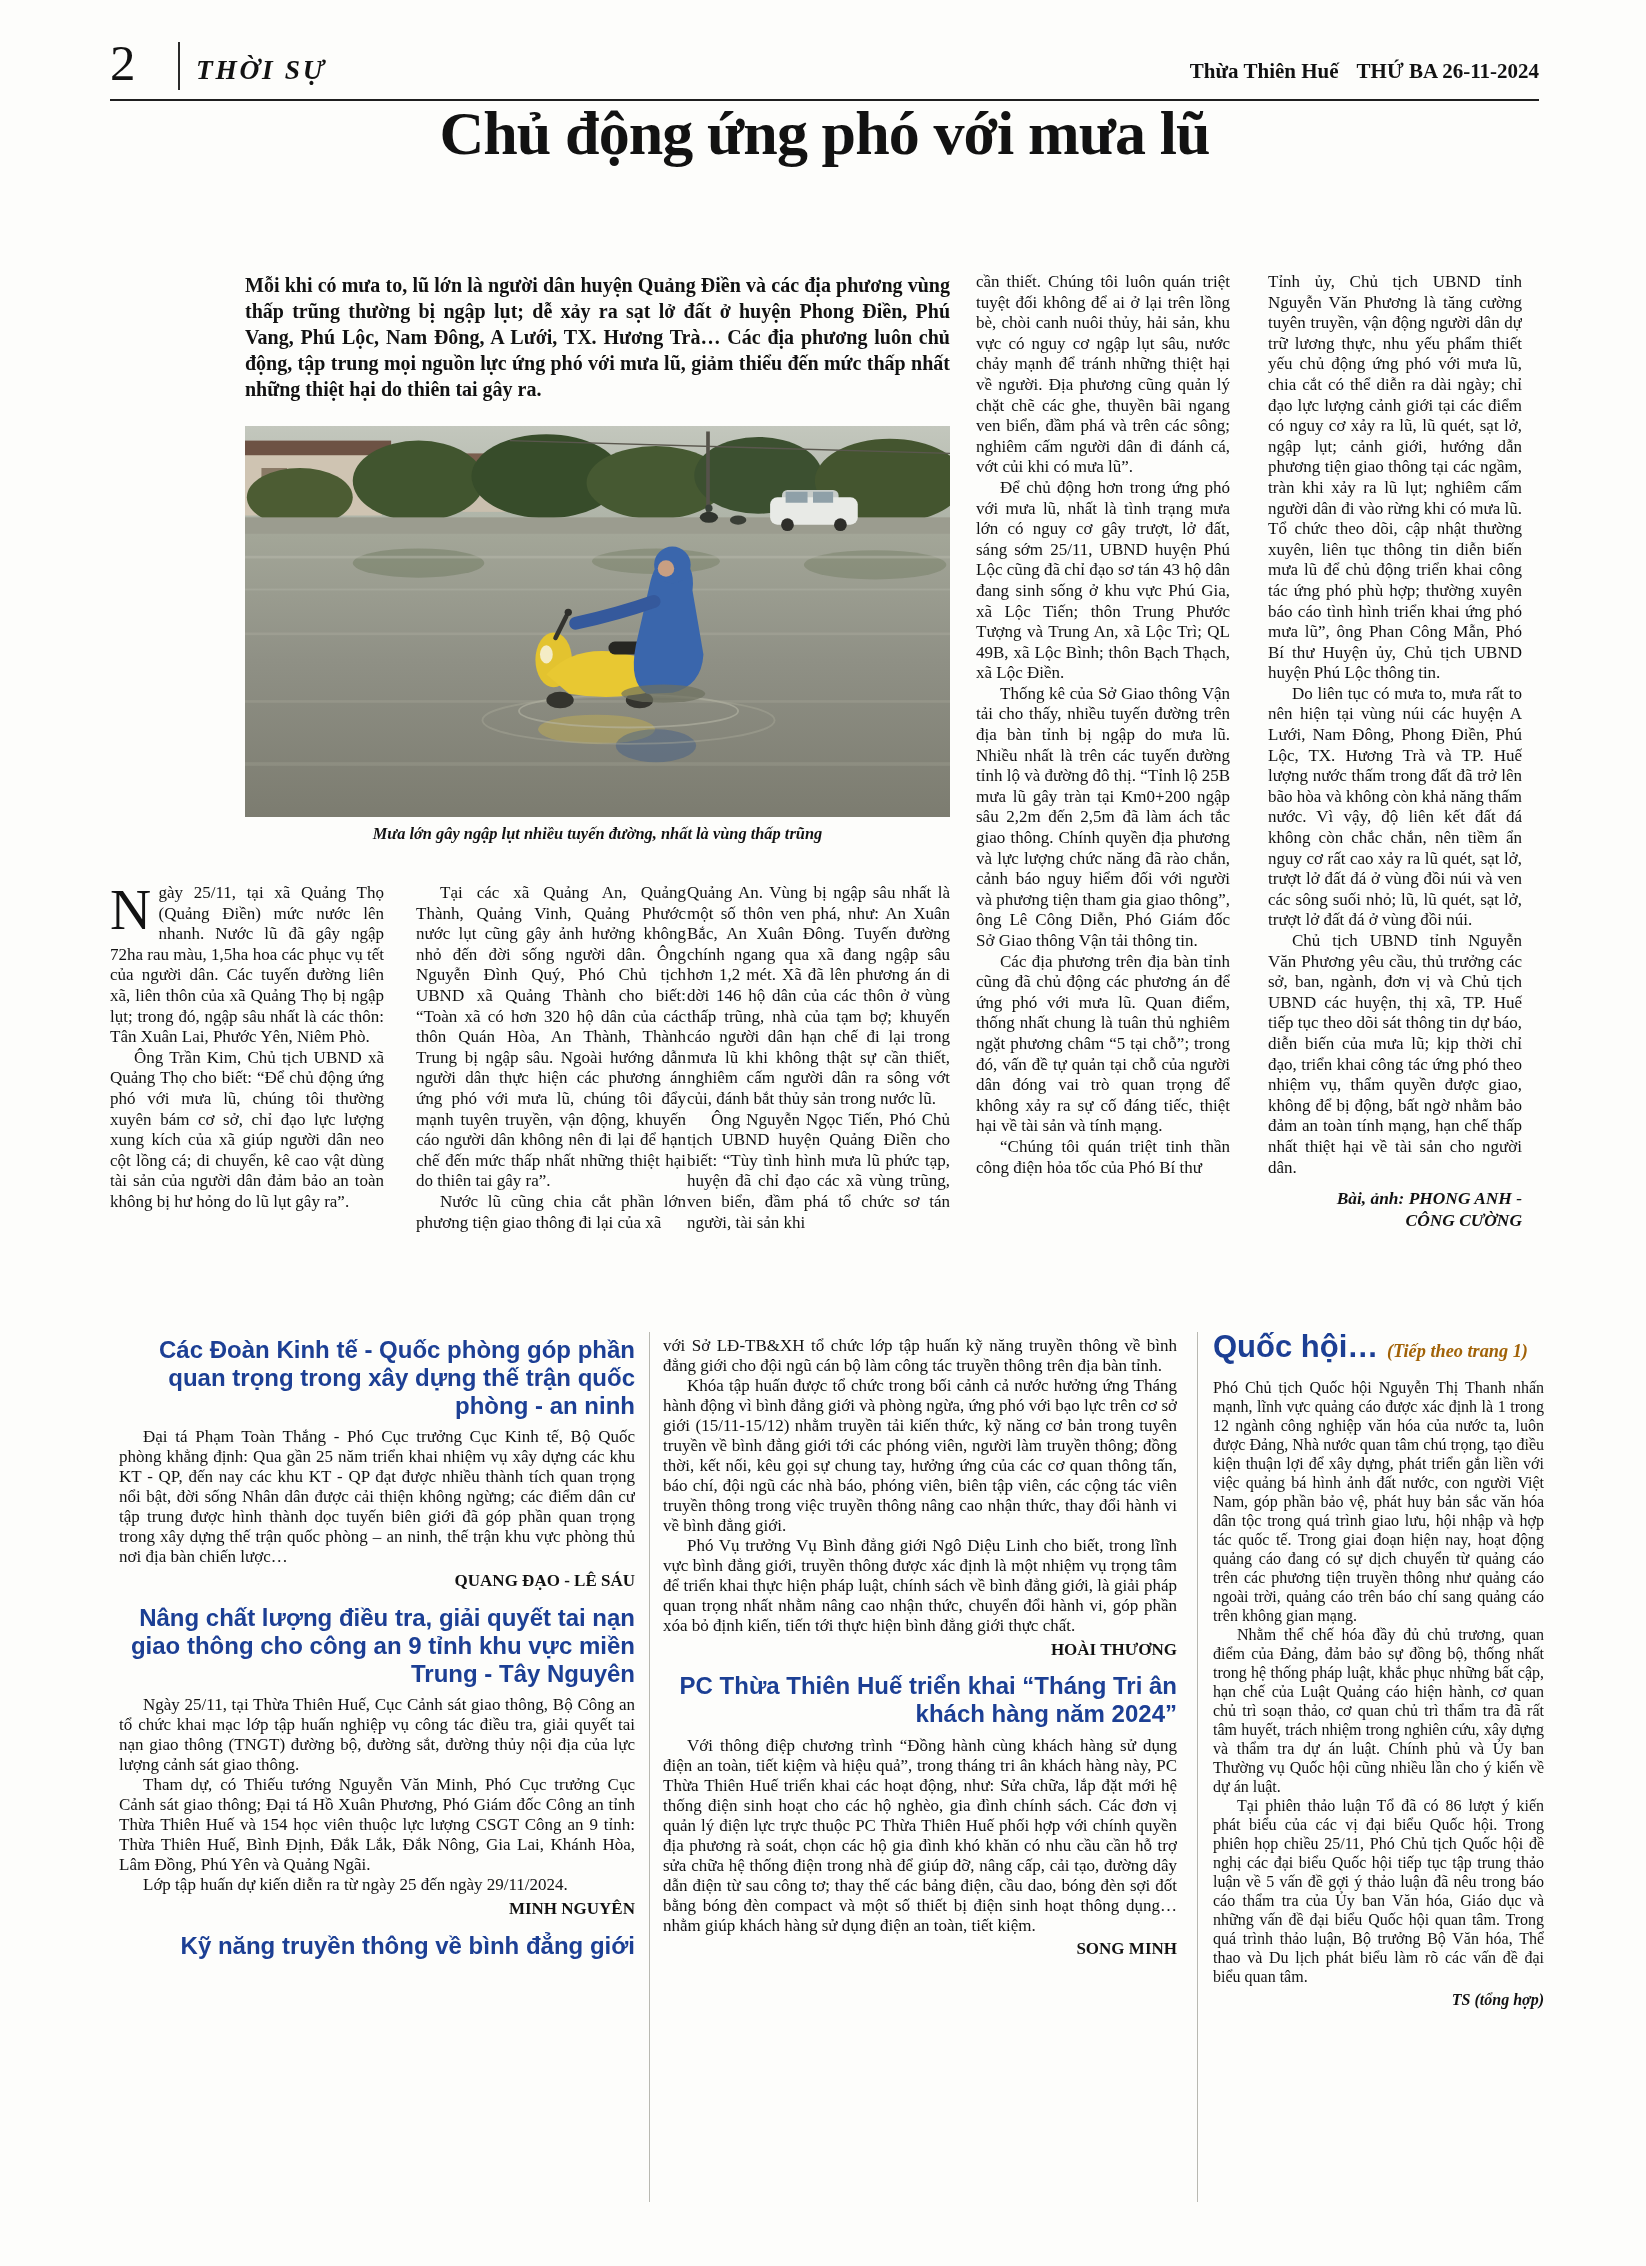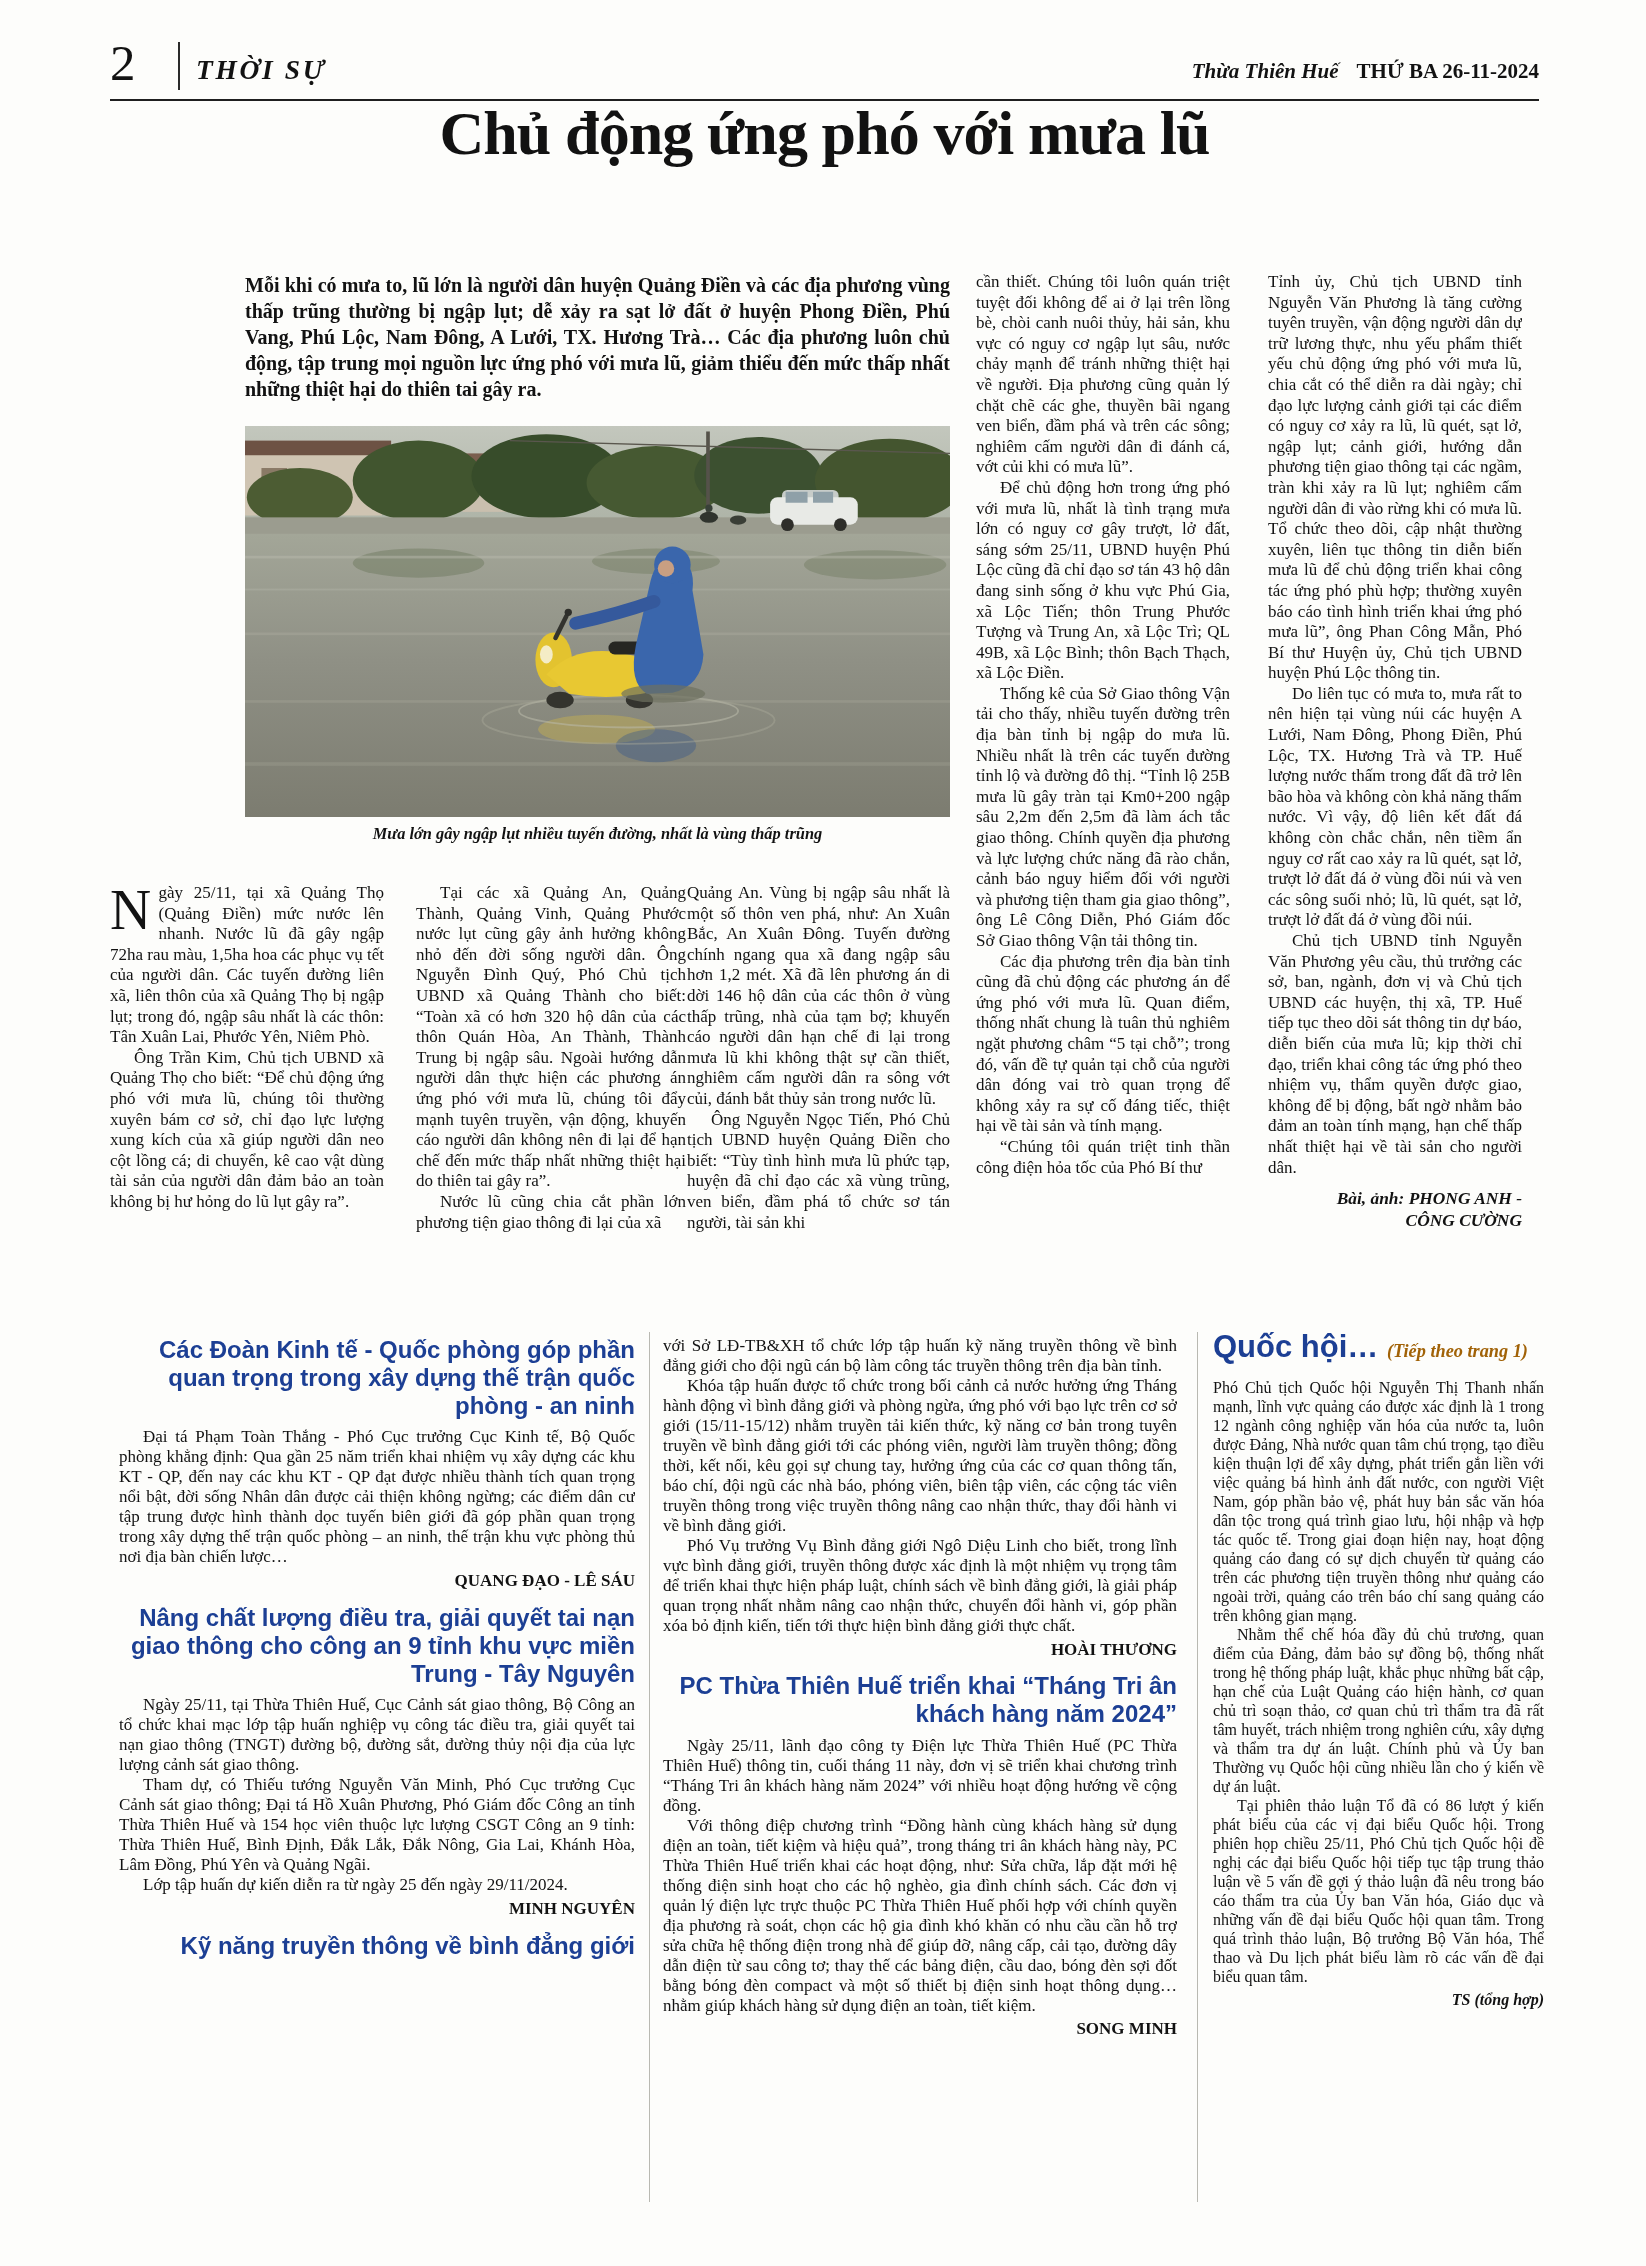--- a/index.html
+++ b/index.html
@@ -10,21 +10,21 @@
   *{box-sizing:border-box;margin:0;padding:0;}
   body{background:#ffffff;font-family:"Liberation Serif",serif;color:var(--text);}
   .page{position:relative;width:1647px;height:2267px;background:#fdfdfb;overflow:hidden;}
 
   
   .masthead{position:absolute;left:110px;right:108px;top:35px;height:64px;}
   .pagenum{position:absolute;left:0;top:0;font-size:51px;line-height:57px;font-weight:400;}
   .vline{position:absolute;left:68px;top:7.3px;width:1.8px;height:48px;background:#2a2a2a;}
   .section{position:absolute;left:86px;top:20px;font-size:27.4px;letter-spacing:2.7px;font-weight:600;font-style:italic;}
   .mh-right{position:absolute;right:0;top:24px;font-size:21px;white-space:nowrap;}
-  .paper{font-weight:bold;font-style:italic;margin-right:12.8px;margin-top:16px;}
+  .paper{font-weight:bold;margin-right:12.8px;margin-top:16px;}
   .date{font-weight:bold;}
   .rule{position:absolute;left:110px;right:108px;top:99px;height:1.8px;background:var(--rule);}
 
   
   .headline{position:absolute;left:110px;right:108px;top:102px;text-align:center;
     font-size:62px;line-height:1.0;font-weight:bold;letter-spacing:-0.9px;}
   .lead{position:absolute;left:245px;top:272px;width:705px;font-weight:bold;
     font-size:20px;line-height:26px;text-align:justify;}
 
   
@@ -194,21 +194,20 @@
     <p class="bl">MINH NGUYÊN</p>
     <h2 class="btitle">Kỹ năng truyền thông về bình đẳng giới</h2>
   </section>
 
   <section class="brief b-mid">
     <p>với Sở LĐ-TB&amp;XH tổ chức lớp tập huấn kỹ năng truyền thông về bình đẳng giới cho đội ngũ cán bộ làm công tác truyền thông trên địa bàn tỉnh.</p>
     <p class="ind">Khóa tập huấn được tổ chức trong bối cảnh cả nước hưởng ứng Tháng hành động vì bình đẳng giới và phòng ngừa, ứng phó với bạo lực trên cơ sở giới (15/11-15/12) nhằm truyền tải kiến thức, kỹ năng cơ bản trong tuyên truyền về bình đẳng giới tới các phóng viên, người làm truyền thông; đồng thời, kết nối, kêu gọi sự chung tay, hưởng ứng của các cơ quan thông tấn, báo chí, đội ngũ các nhà báo, phóng viên, biên tập viên, các cộng tác viên truyền thông trong việc truyền thông nâng cao nhận thức, thay đổi hành vi về bình đẳng giới.</p>
     <p class="ind">Phó Vụ trưởng Vụ Bình đẳng giới Ngô Diệu Linh cho biết, trong lĩnh vực bình đẳng giới, truyền thông được xác định là một nhiệm vụ trọng tâm để triển khai thực hiện pháp luật, chính sách về bình đẳng giới, là giải pháp quan trọng nhất nhằm nâng cao nhận thức, chuyển đổi hành vi, góp phần xóa bỏ định kiến, tiến tới thực hiện bình đẳng giới thực chất.</p>
     <p class="bl">HOÀI THƯƠNG</p>
     <h2 class="btitle">PC Thừa Thiên Huế triển khai “Tháng Tri ân khách hàng năm 2024”</h2>
-    <p class="ind">Ngày 25/11, lãnh đạo công ty Điện lực Thừa Thiên Huế (PC Thừa Thiên Huế) thông tin, cuối tháng 11 này, đơn vị sẽ triển khai chương trình “Tháng Tri ân khách hàng năm 2024” với nhiều hoạt động hướng về cộng đồng.</p>
     <p class="ind">Với thông điệp chương trình “Đồng hành cùng khách hàng sử dụng điện an toàn, tiết kiệm và hiệu quả”, trong tháng tri ân khách hàng này, PC Thừa Thiên Huế triển khai các hoạt động, như: Sửa chữa, lắp đặt mới hệ thống điện sinh hoạt cho các hộ nghèo, gia đình chính sách. Các đơn vị quản lý điện lực trực thuộc PC Thừa Thiên Huế phối hợp với chính quyền địa phương rà soát, chọn các hộ gia đình khó khăn có nhu cầu cần hỗ trợ sửa chữa hệ thống điện trong nhà để giúp đỡ, nâng cấp, cải tạo, đường dây dẫn điện từ sau công tơ; thay thế các bảng điện, cầu dao, bóng đèn sợi đốt bằng bóng đèn compact và một số thiết bị điện sinh hoạt thông dụng… nhằm giúp khách hàng sử dụng điện an toàn, tiết kiệm.</p>
     <p class="bl">SONG MINH</p>
   </section>
 
   <section class="brief b-right">
     <h2 class="qtitle">
       <span>Quốc hội…</span>
       <em class="cont">(Tiếp theo trang 1)</em>
     </h2>
     <p>Phó Chủ tịch Quốc hội Nguyễn Thị Thanh nhấn mạnh, lĩnh vực quảng cáo được xác định là 1 trong 12 ngành công nghiệp văn hóa của nước ta, luôn được Đảng, Nhà nước quan tâm chú trọng, tạo điều kiện thuận lợi để xây dựng, phát triển gắn liền với việc quảng bá hình ảnh đất nước, con người Việt Nam, góp phần bảo vệ, phát huy bản sắc văn hóa dân tộc trong quá trình giao lưu, hội nhập và hợp tác quốc tế. Trong giai đoạn hiện nay, hoạt động quảng cáo đang có sự dịch chuyển từ quảng cáo trên các phương tiện truyền thông như quảng cáo ngoài trời, quảng cáo trên báo chí sang quảng cáo trên không gian mạng.</p>

